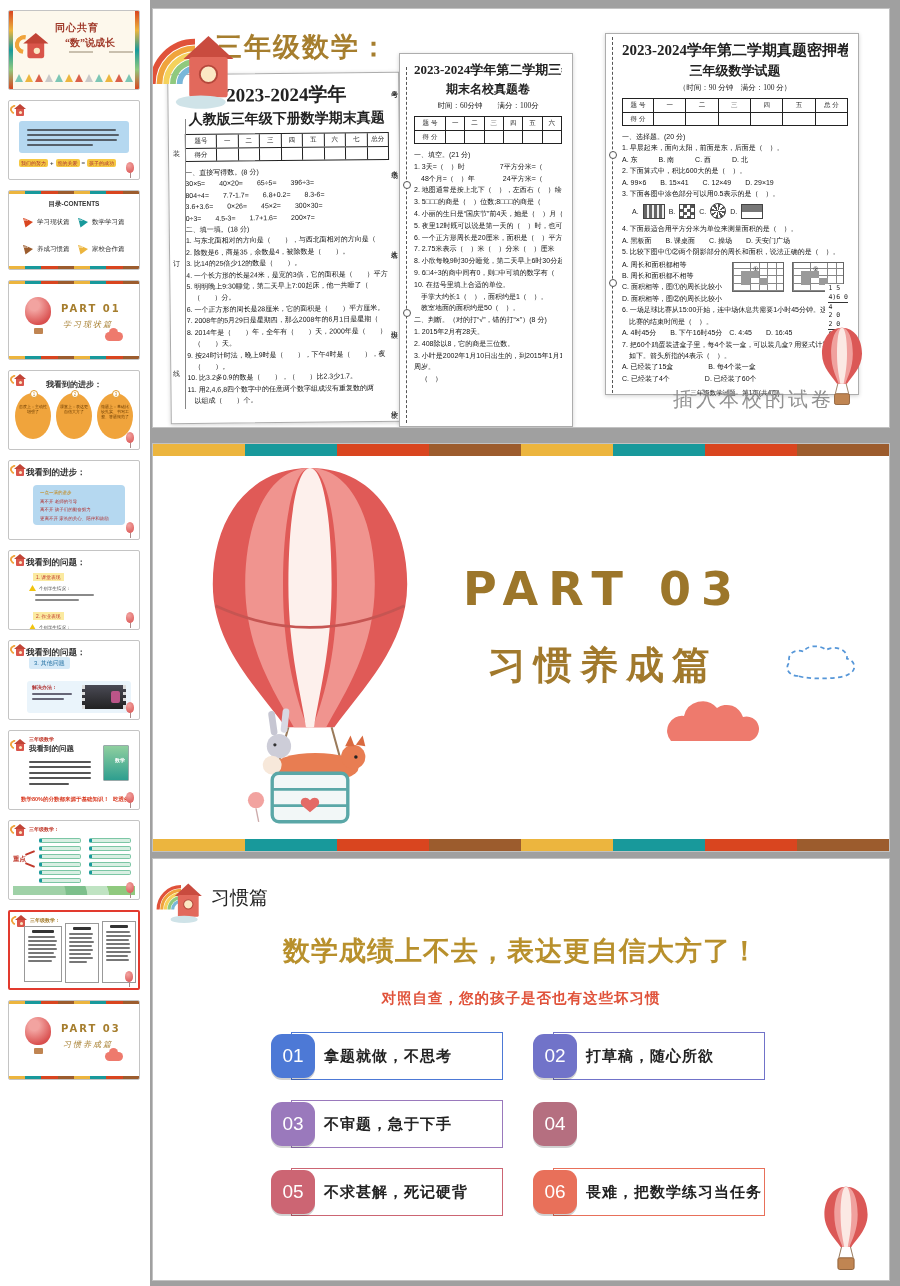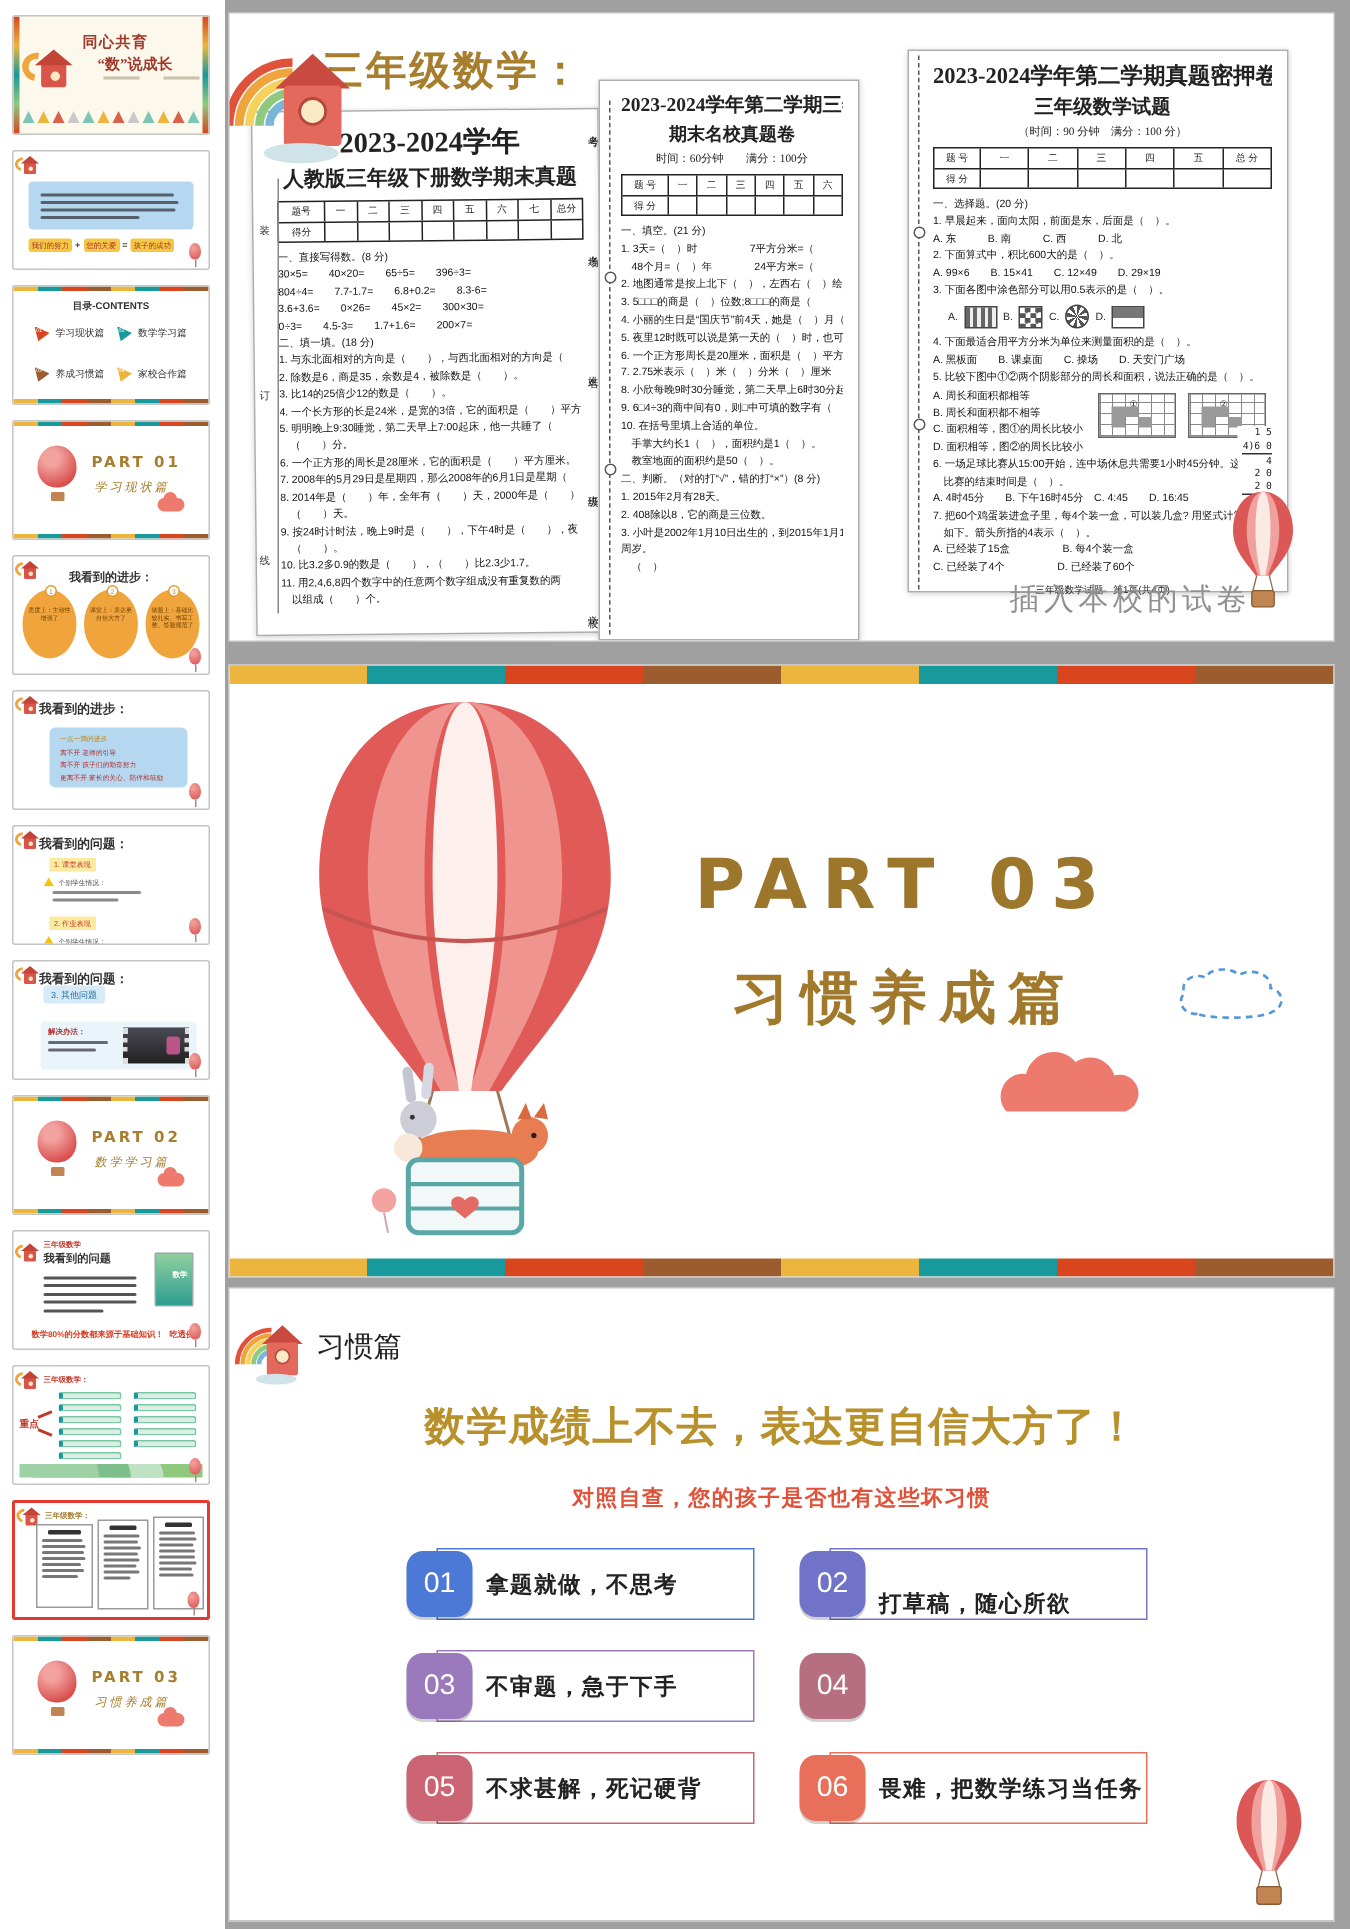--- a/index.html
+++ b/index.html
@@ -162,21 +162,21 @@
 .fig-grid{background:linear-gradient(#777 0 55%,#fff 0),repeating-linear-gradient(90deg,transparent 0 4px,#999 4px 4.7px)}
 .q5row{display:flex;margin-top:1px}
 .q5opts{flex:1}
 .q5grids{flex:0 0 116px;display:flex;gap:8px;padding-top:3px}
 .ggrid{position:relative;width:52px;height:30px;border:1px solid #666;background:repeating-linear-gradient(0deg,#888 0 .7px,transparent .7px 7.4px),repeating-linear-gradient(90deg,#888 0 .7px,transparent .7px 8.6px)}
 .gtag{position:absolute;left:20px;top:2px;font-size:6px;z-index:2}
 .gshade{position:absolute;background:#9a9a9a}
 .gshade.s1{left:8px;top:8px;width:18px;height:7px}
 .gshade.s2{left:8px;top:15px;width:9px;height:7px}
 .gshade.s3{left:26px;top:15px;width:9px;height:7px}
-.division{position:absolute;right:7px;top:250px;z-index:6;background:#fff;padding:0 3px;text-align:right}
+.division{position:absolute;right:7px;top:250px;z-index:6;background:#fff;padding:0 3px;text-align:left}
 .division .dl{font-size:6.5px;line-height:1.35;font-family:"DejaVu Sans Mono",monospace}
 .division .dl:nth-child(2){border-bottom:1px solid #333}
 .division .dl:nth-child(5){border-bottom:1px solid #333}
 .p-footer{font-size:6.5px;text-align:center;margin-top:5px;color:#222}
 .watermark{position:absolute;left:520px;top:377px;font-size:20px;color:#919191;letter-spacing:3px;z-index:6}
 .sballoon{position:absolute;z-index:7}
 #slide-exam .sballoon{right:22px;top:316px;width:50px;height:84px}
 #slide-habits .sballoon{right:16px;bottom:6px;width:54px;height:90px}
 
 
@@ -364,31 +364,20 @@
     <div class="ptag2" style="margin-top:16px">3. 其他问题</div>
     <div class="sol-box">
       <div class="sol-label">解决办法：</div>
       <i class="tbar"></i>
         <i class="tbar" style="width:32px"></i>
       <div class="video"></div>
     </div>
     <i class="mini-balloon"></i>
   </div>
 
-  <div class="thumb t-part">
-    <i class="th-cbar top"></i>
-    <div class="tb-balloon">
-        <i class="can"></i>
-        <i class="bas"></i>
-      </div>
-    <div class="tp-part">PART 02</div>
-    <div class="tp-name">数学学习篇</div>
-    <i class="tp-cloud"></i>
-    <i class="th-cbar bot"></i>
-  </div>
 
   <div class="thumb t-book">
     <i class="mlogo" style="top:8px">
         <i class="mh"></i>
         <i class="ma"></i>
       </i>
     <div class="tb-tag">三年级数学</div>
     <div class="tb-title">我看到的问题</div>
     <div class="tb-paras">
       <i class="tbar" style="width:100%"></i>
@@ -781,21 +770,21 @@
   <div class="habit-title">数学成绩上不去，表达更自信大方了！</div>
   <div class="habit-sub">对照自查，您的孩子是否也有这些坏习惯</div>
   <div class="habit-grid">
       <div class="habit-item">
       <div class="habit-box" style="border-color: rgb(77, 121, 214);">
         <span class="habit-text">拿题就做，不思考</span>
       </div>
       <div class="habit-num" style="background-color: rgb(77, 121, 214);">01</div>
     </div>
       <div class="habit-item">
-      <div class="habit-box" style="border-color: rgb(113, 115, 201); align-items: flex-end;">
+      <div class="habit-box" style="border-color: rgb(113, 115, 201);">
         <span class="habit-text">打草稿，随心所欲</span>
       </div>
       <div class="habit-num" style="background-color: rgb(113, 115, 201);">02</div>
     </div>
       <div class="habit-item">
       <div class="habit-box" style="border-color: rgb(154, 121, 188);">
         <span class="habit-text">不审题，急于下手</span>
       </div>
       <div class="habit-num" style="background-color: rgb(154, 121, 188);">03</div>
     </div>

